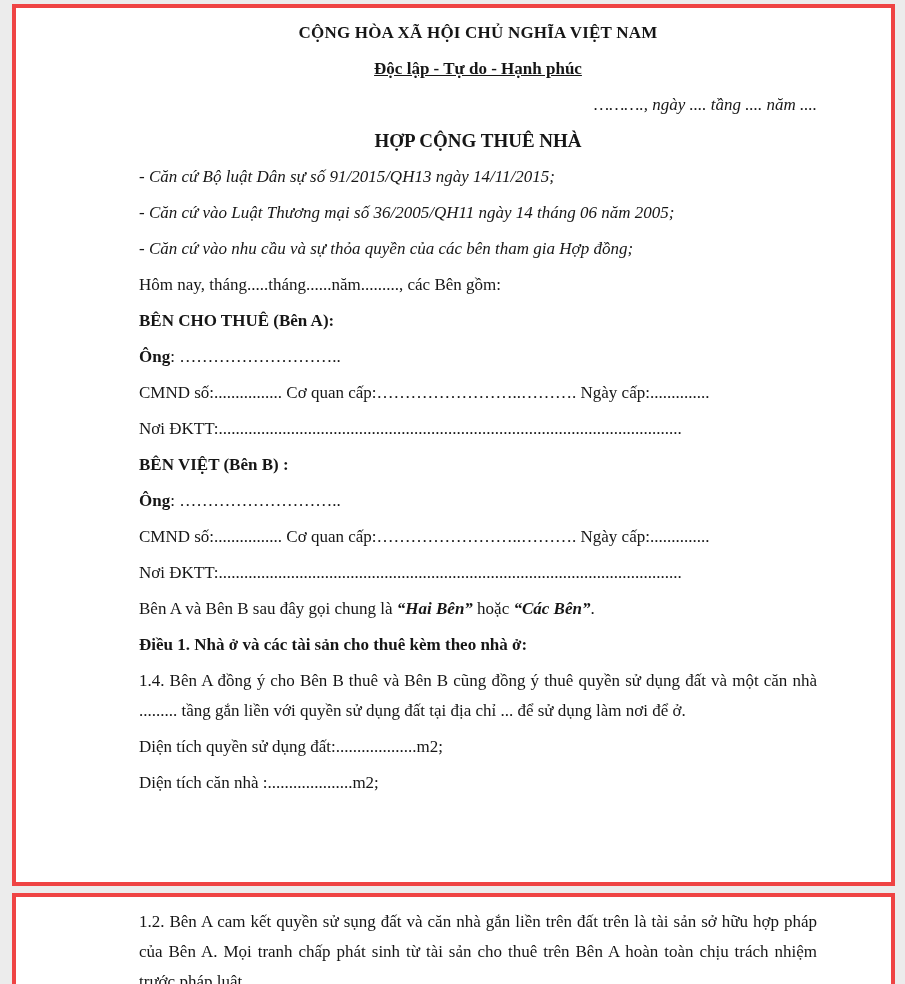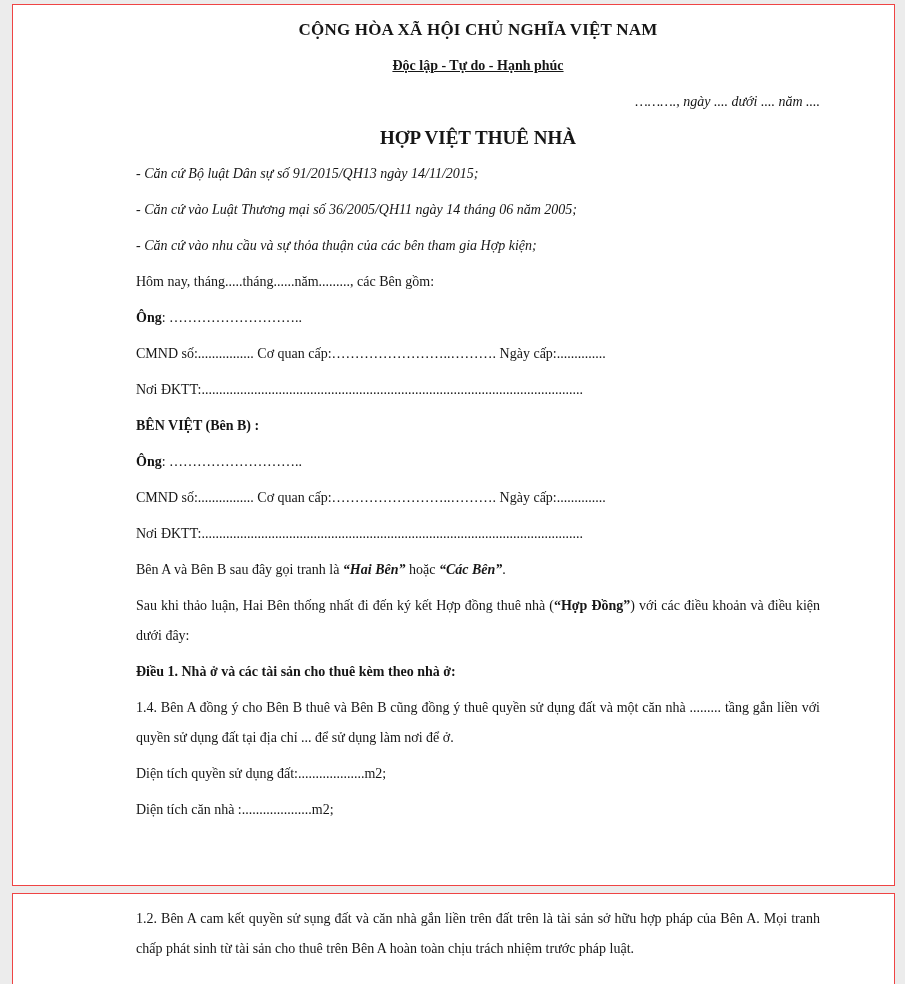--- a/index.html
+++ b/index.html
@@ -8,27 +8,27 @@
     background: #ececec;
     font-family: "Liberation Serif", "DejaVu Serif", serif;
     color: #161616;
     position: relative;
   }
   .page {
     position: absolute;
     left: 12px;
     width: 883px;
     background: #ffffff;
-    border: 1px solid #ef4444;
+    border: 4px solid #ef4444;
     padding: 10px 74px 0 123px;
   }
   .page-1 { top: 4px; height: 882px; overflow: hidden; }
   .page-2 { top: 893px; height: 220px; }
   p {
-    font-size: 14px;
+    font-size: 17px;
     line-height: 30px;
     margin-bottom: 6px;
     white-space: normal;
     word-break: break-word;
   }
   .center   { text-align: center; }
   .right    { text-align: right; }
   .justify  { text-align: justify; }
   .bold     { font-weight: bold; }
   .italic   { font-style: italic; }
@@ -39,48 +39,48 @@
 </style>
 </head>
 <body>
 
 <div class="page page-1">
 
   <p class="center bold national-title">CỘNG HÒA XÃ HỘI CHỦ NGHĨA VIỆT NAM</p>
 
   <p class="center bold underline">Độc lập - Tự do - Hạnh phúc</p>
 
-  <p class="right italic">………., ngày .... dưới .... năm ....</p>
+  <p class="right italic">………., ngày .... tầng .... năm ....</p>
 
-  <p class="center bold doc-title">HỢP VIỆT THUÊ NHÀ</p>
+  <p class="center bold doc-title">HỢP CỘNG THUÊ NHÀ</p>
 
   <p class="italic">- Căn cứ Bộ luật Dân sự số 91/2015/QH13 ngày 14/11/2015;</p>
   <p class="italic">- Căn cứ vào Luật Thương mại số 36/2005/QH11 ngày 14 tháng 06 năm 2005;</p>
-  <p class="italic">- Căn cứ vào nhu cầu và sự thỏa thuận của các bên tham gia Hợp kiện;</p>
+  <p class="italic">- Căn cứ vào nhu cầu và sự thỏa quyền của các bên tham gia Hợp đồng;</p>
 
   <p>Hôm nay, tháng.....tháng......năm........., các Bên gồm:</p>
 
+  <p class="bold">BÊN CHO THUÊ (Bên A):</p>
 
   <p><span class="bold">Ông</span><span>: ………………………..</span></p>
 
   <p>CMND số:................ Cơ quan cấp:……………………..………. Ngày cấp:..............</p>
 
   <p>Nơi ĐKTT:.............................................................................................................</p>
 
   <p class="bold">BÊN VIỆT (Bên B) :</p>
 
   <p><span class="bold">Ông</span><span>: ………………………..</span></p>
 
   <p>CMND số:................ Cơ quan cấp:……………………..………. Ngày cấp:..............</p>
 
   <p>Nơi ĐKTT:.............................................................................................................</p>
 
-  <p><span>Bên A và Bên B sau đây gọi tranh là </span><span class="bolditalic">“Hai Bên”</span><span> hoặc </span><span class="bolditalic">“Các Bên”</span><span>.</span></p>
+  <p><span>Bên A và Bên B sau đây gọi chung là </span><span class="bolditalic">“Hai Bên”</span><span> hoặc </span><span class="bolditalic">“Các Bên”</span><span>.</span></p>
 
-  <p class="justify"><span>Sau khi thảo luận, Hai Bên thống nhất đi đến ký kết Hợp đồng thuê nhà (</span><span class="bold">“Hợp Đồng”</span><span>) với các điều khoản và điều kiện dưới đây:</span></p>
 
   <p class="bold">Điều 1. Nhà ở và các tài sản cho thuê kèm theo nhà ở:</p>
 
   <p class="justify">1.4. Bên A đồng ý cho Bên B thuê và Bên B cũng đồng ý thuê quyền sử dụng đất và một căn nhà ......... tầng gắn liền với quyền sử dụng đất tại địa chỉ ... để sử dụng làm nơi để ở.</p>
 
   <p>Diện tích quyền sử dụng đất:...................m2;</p>
 
   <p>Diện tích căn nhà :....................m2;</p>
 
 </div>

